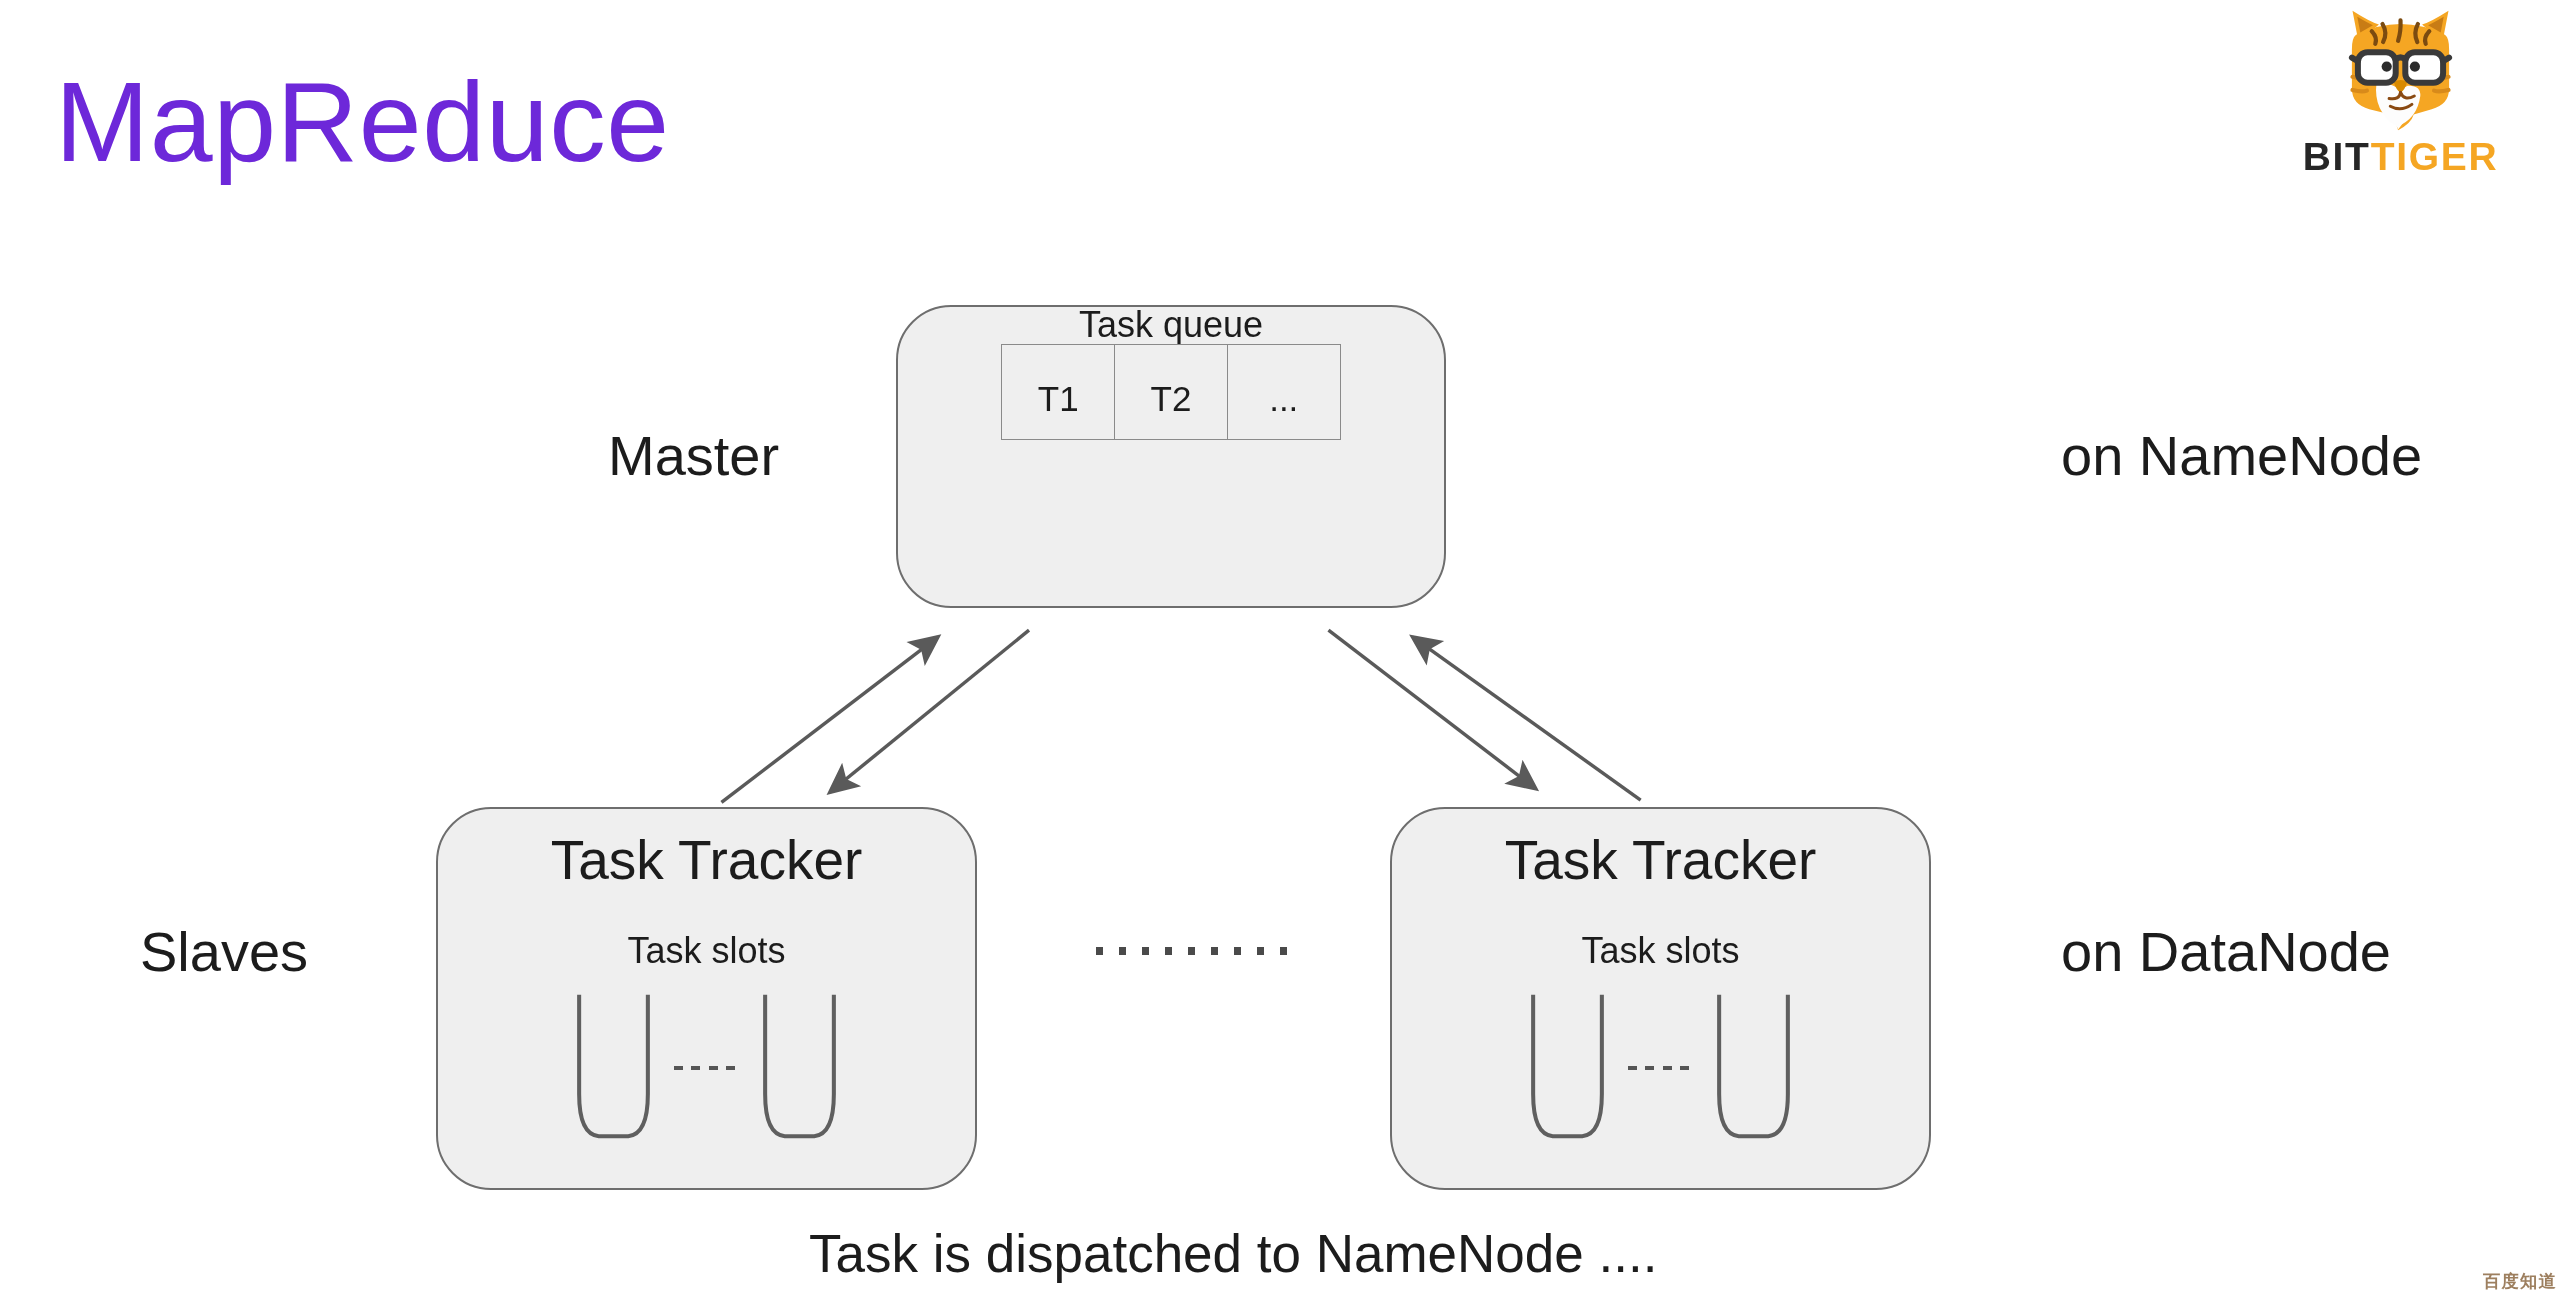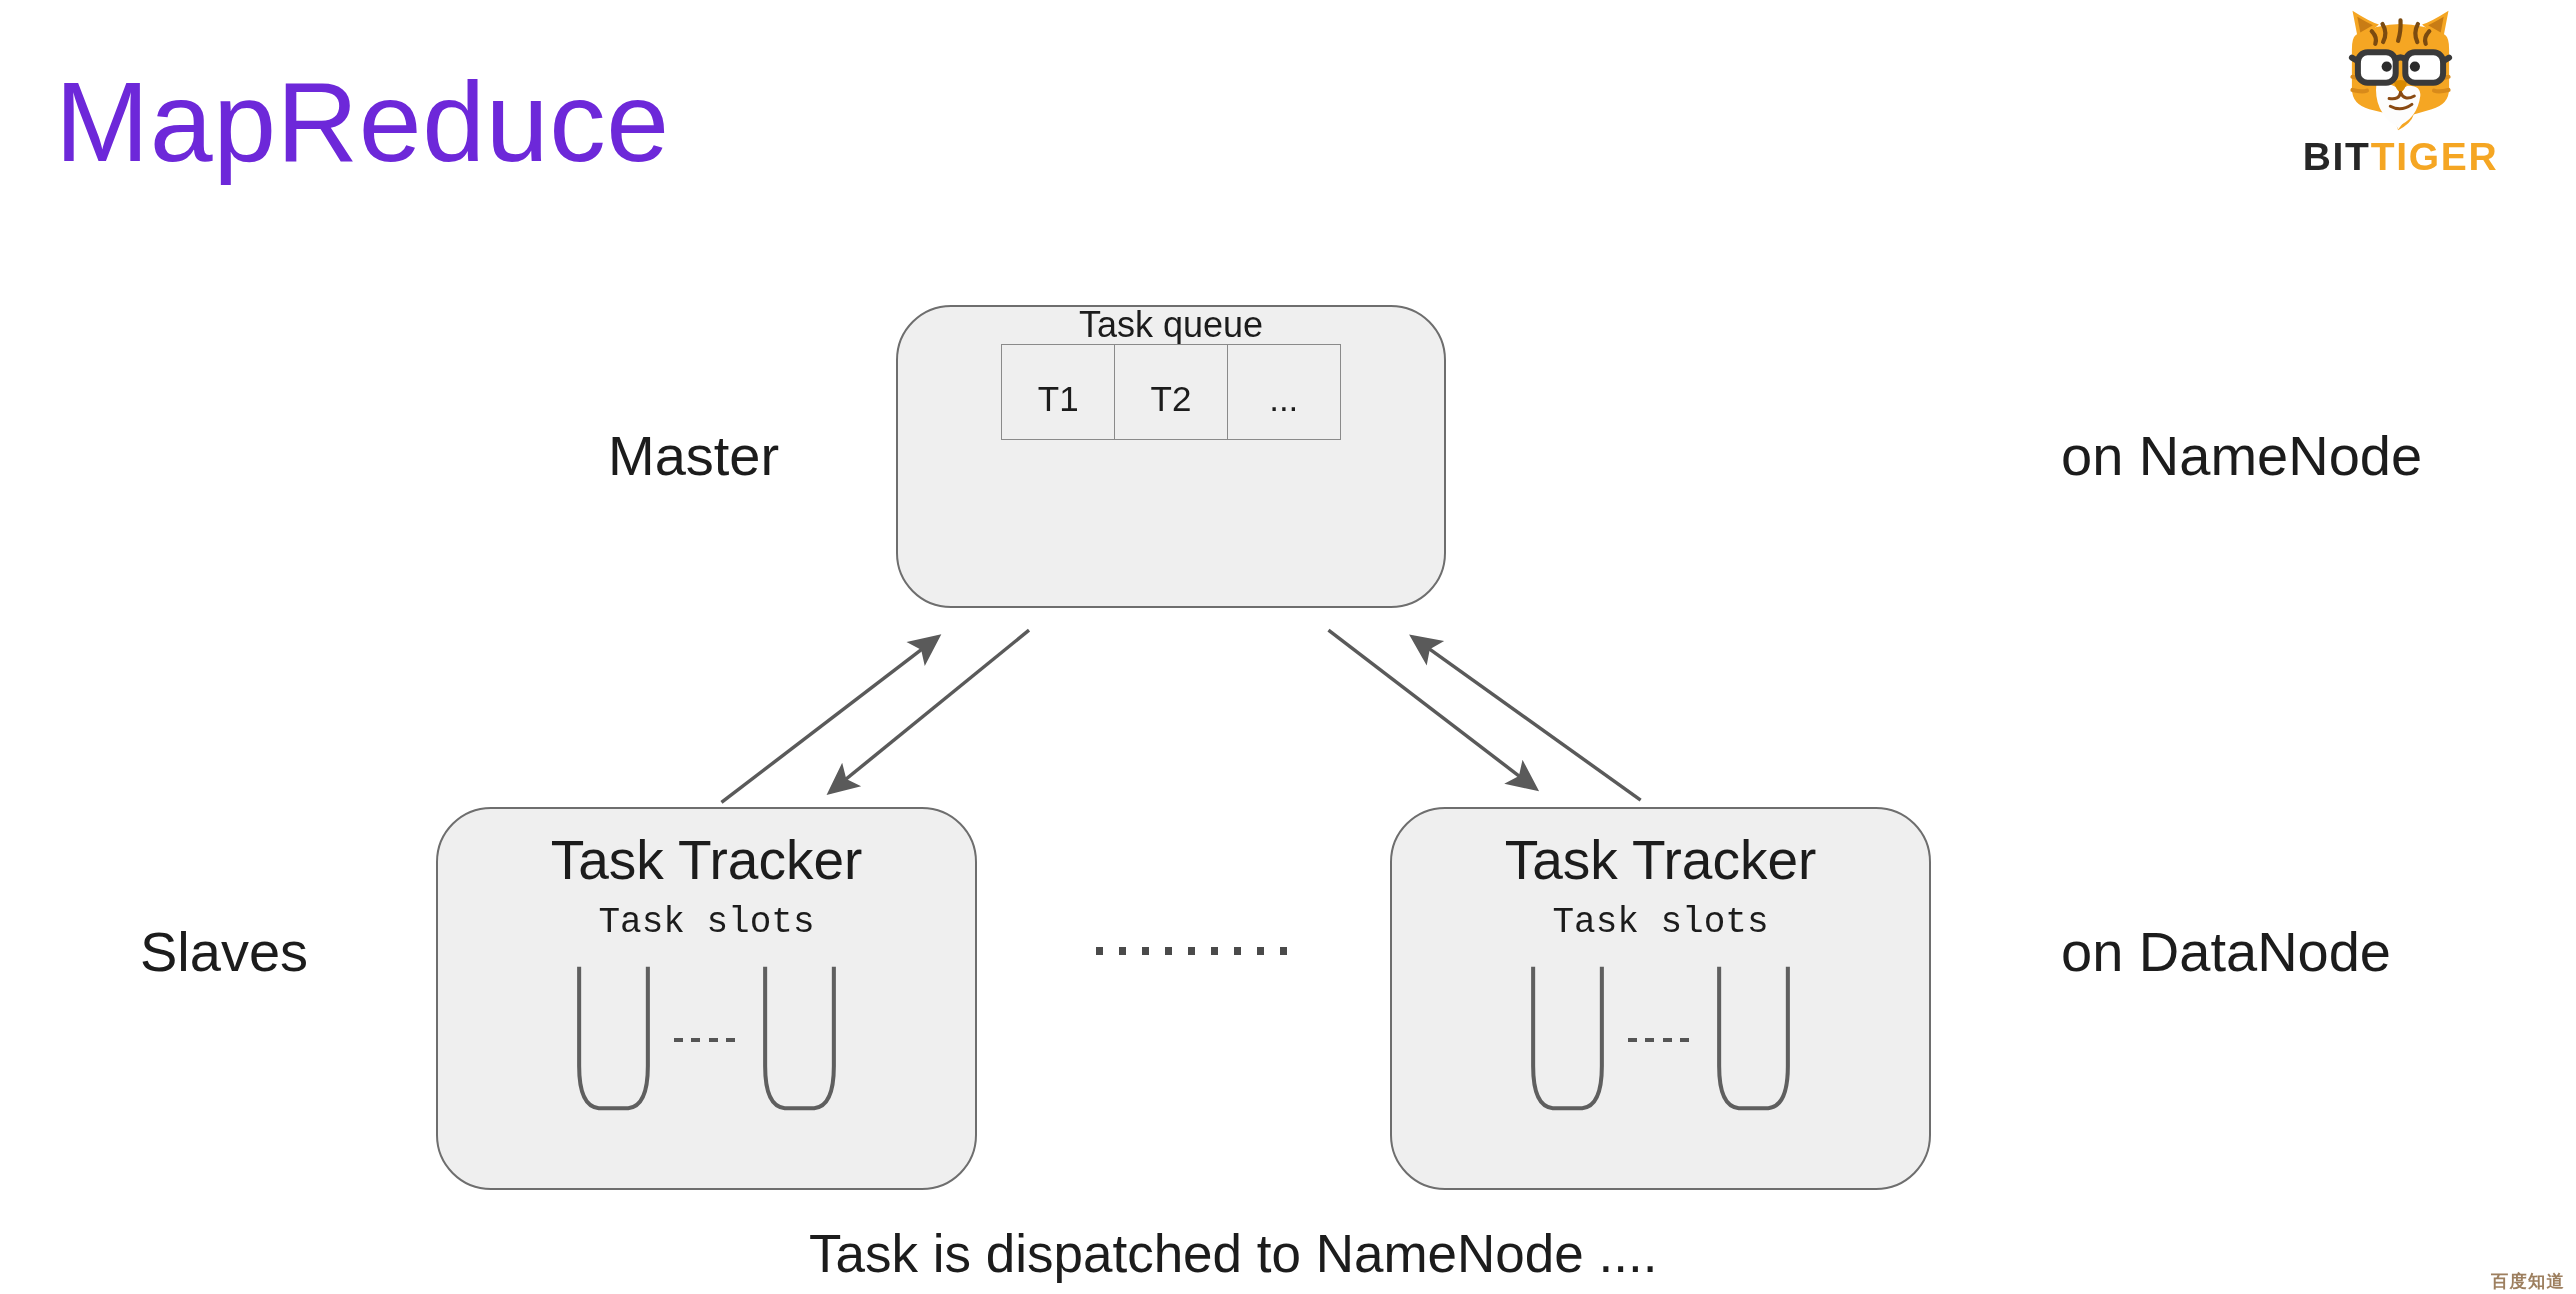--- a/index.html
+++ b/index.html
@@ -49,21 +49,21 @@
     font-size:35px;padding-bottom:19.7px;box-sizing:border-box;
     background:var(--box-fill,#efefef);
   }
   .queue-cell:first-child{margin-left:0;}
 
   
   .task-tracker{width:541px;height:383px;top:807px;}
   #task-tracker-left{left:436px;}
   #task-tracker-right{left:1390px;}
   .task-tracker .node-title{padding-top:24px;}
-  .task-tracker .node-sub{margin-top:17px;font-family:Liberation Mono, monospace;}
+  .task-tracker .node-sub{margin-top:45px;}
   .slots{
     margin-top:23px;display:flex;align-items:center;justify-content:center;
     gap:21px;height:151px;
   }
   .slot{width:79px;height:149px;}
   .slot-dashes{
     width:65px;height:4px;
     background:repeating-linear-gradient(90deg,#555 0 9.2px,transparent 9.2px 17.3px);
   }
 
@@ -76,21 +76,21 @@
 
   
   #dots-separator{
     left:1096px;top:947px;width:194px;height:7.5px;
     background:repeating-linear-gradient(90deg,#4a4a4a 0 7px,transparent 7px 23px);
   }
 
   
   #caption{left:809px;top:1227px;font-size:53px;line-height:1;white-space:nowrap;}
   #watermark{
-    right:11px;bottom:2.3px;font-size:17.3px;font-weight:bold;
+    right:19px;bottom:2.3px;font-size:17.3px;font-weight:bold;
     color:var(--watermark,#9d7f5f);letter-spacing:1.2px;
   }
 
   
   #arrows{left:0;top:0;width:2576px;height:1295px;pointer-events:none;}
 </style>
 </head>
 <body>
 
 <div class="abs" id="page-title">MapReduce</div>

